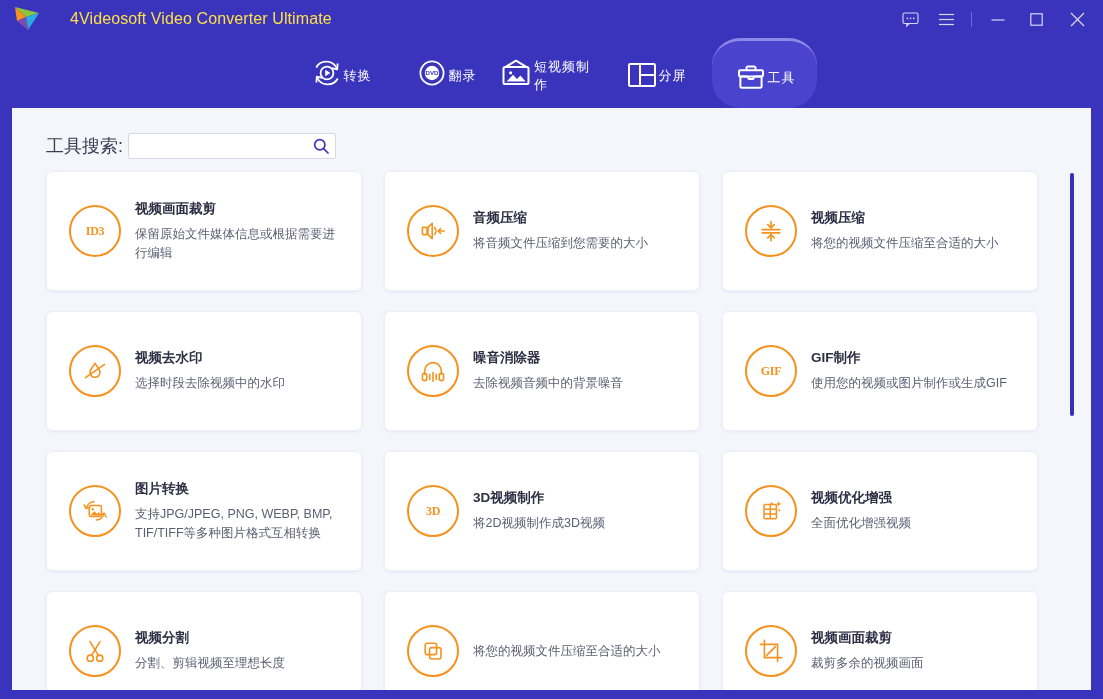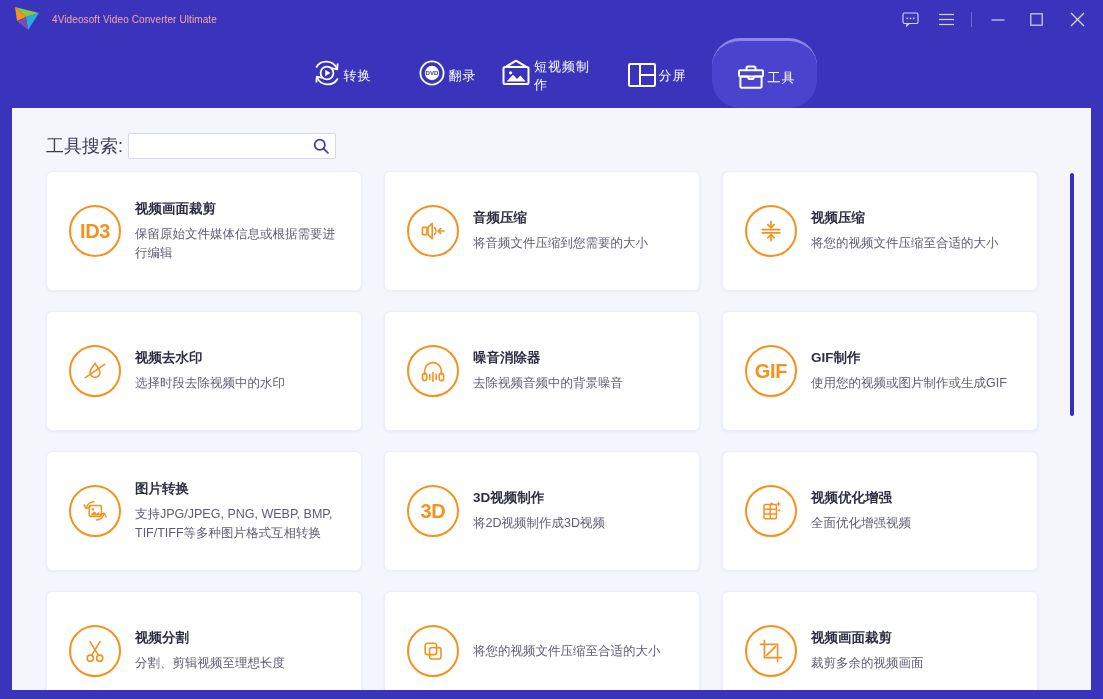--- a/index.html
+++ b/index.html
@@ -23,23 +23,23 @@
     width: 1103px; height: 38px;
     background: #3a34bd;
     display: flex; align-items: center;
   }
   #logo {
     margin-left: 12px;
     width: 30px; height: 28px;
     position: relative;
   }
   #app-title {
-    margin-left: 10px;
-    color: #fca5a5;
-    font-size: 10px;
+    margin-left: 28px;
+    color: #fde047;
+    font-size: 16px;
     letter-spacing: .1px;
     white-space: nowrap;
   }
   #win-controls {
     position: absolute; right: 0; top: 0;
     height: 38px;
     display: flex; align-items: center;
   }
   .wc {
     width: 36px; height: 38px;
@@ -145,22 +145,23 @@
     flex: 0 0 52px;
     width: 52px; height: 52px;
     border: 2px solid #f5921e;
     border-radius: 50%;
     display: flex; align-items: center; justify-content: center;
     color: #f5921e;
     margin-right: 14px;
     margin-left: 8px;
   }
   .card-icon .txt {
-    font-size: 20px; font-weight: bold;
+    font-size: 12px; font-weight: bold;
     letter-spacing: -.3px;
+    font-family: Liberation Serif, serif;
   }
   .card-body { flex: 1 1 auto; min-width: 0; padding-right: 4px; }
   .card-title {
     font-size: 13.5px; font-weight: bold;
     color: #2e2e44;
     margin-bottom: 7px;
   }
   .card-desc {
     font-size: 12.5px;
     color: #5d5d72;

